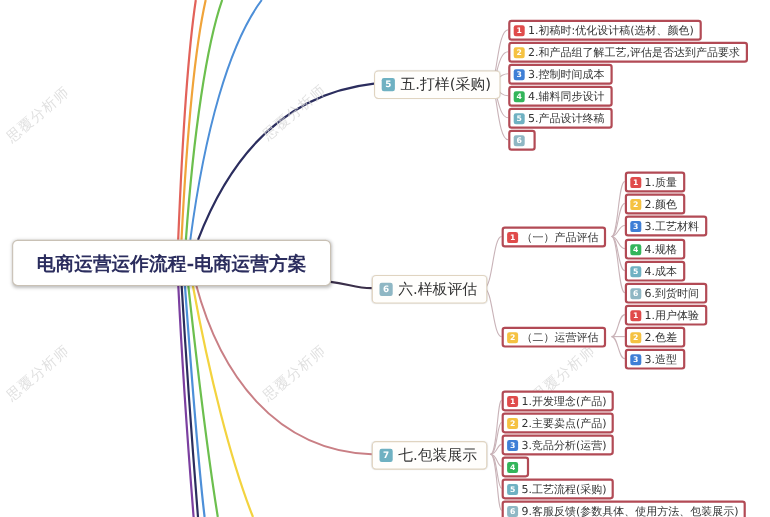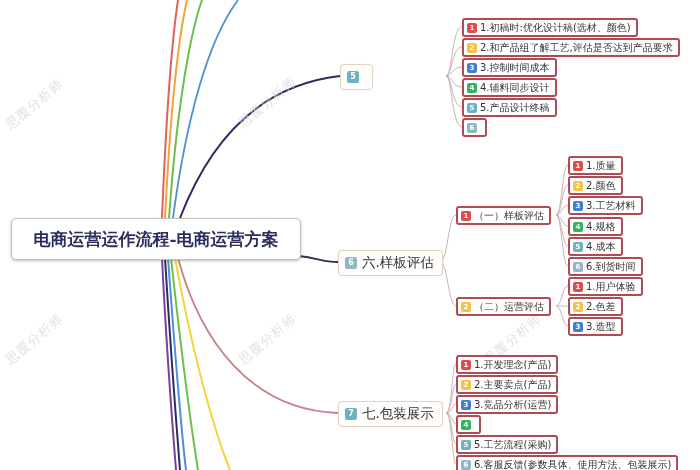--- a/index.html
+++ b/index.html
@@ -103,20 +103,21 @@
   <div class="watermark" style="left:235px; top:118px;">思覆分析师</div>
   <div class="watermark" style="left:235px; top:355px;">思覆分析师</div>
   <div class="watermark" style="left:480px; top:355px;">思覆分析师</div>
 
   <div class="root">
     <span>电商运营运作流程-电商运营方案</span>
   </div>
 
   <div class="branch" style="left:340px; top:64px;">
     <span class="badge" style="background:#6fb1c2;">5</span>
+    <span>五.打样(采购)</span>
   </div>
   <div class="sub" style="left:462px; top:18px;">
     <span class="badge" style="background:#e04b4b;">1</span>
     <span>1.初稿时:优化设计稿(选材、颜色)</span>
   </div>
   <div class="sub" style="left:462px; top:38px;">
     <span class="badge" style="background:#f5c242;">2</span>
     <span>2.和产品组了解工艺,评估是否达到产品要求</span>
   </div>
   <div class="sub" style="left:462px; top:58px;">
@@ -135,21 +136,21 @@
     <span class="badge" style="background:#8fb7c4;">6</span>
   </div>
 
   <div class="branch" style="left:338px; top:250px;">
     <span class="badge" style="background:#8fb7c4;">6</span>
     <span>六.样板评估</span>
   </div>
 
   <div class="sub" style="left:456px; top:206px;">
     <span class="badge" style="background:#e04b4b;">1</span>
-    <span>（一）样板评估</span>
+    <span>（一）产品评估</span>
   </div>
   <div class="sub" style="left:568px; top:156px;">
     <span class="badge" style="background:#e04b4b;">1</span>
     <span>1.质量</span>
   </div>
   <div class="sub" style="left:568px; top:176px;">
     <span class="badge" style="background:#f5c242;">2</span>
     <span>2.颜色</span>
   </div>
   <div class="sub" style="left:568px; top:196px;">
@@ -204,16 +205,16 @@
   </div>
   <div class="sub" style="left:456px; top:415px;">
     <span class="badge" style="background:#33b55a;">4</span>
   </div>
   <div class="sub" style="left:456px; top:435px;">
     <span class="badge" style="background:#6fb1c2;">5</span>
     <span>5.工艺流程(采购)</span>
   </div>
   <div class="sub" style="left:456px; top:455px;">
     <span class="badge" style="background:#8fb7c4;">6</span>
-    <span>6.客服反馈(参数具体、使用方法、包装展示)</span>
+    <span>9.客服反馈(参数具体、使用方法、包装展示)</span>
   </div>
 
 </div>
 
 </body></html>

